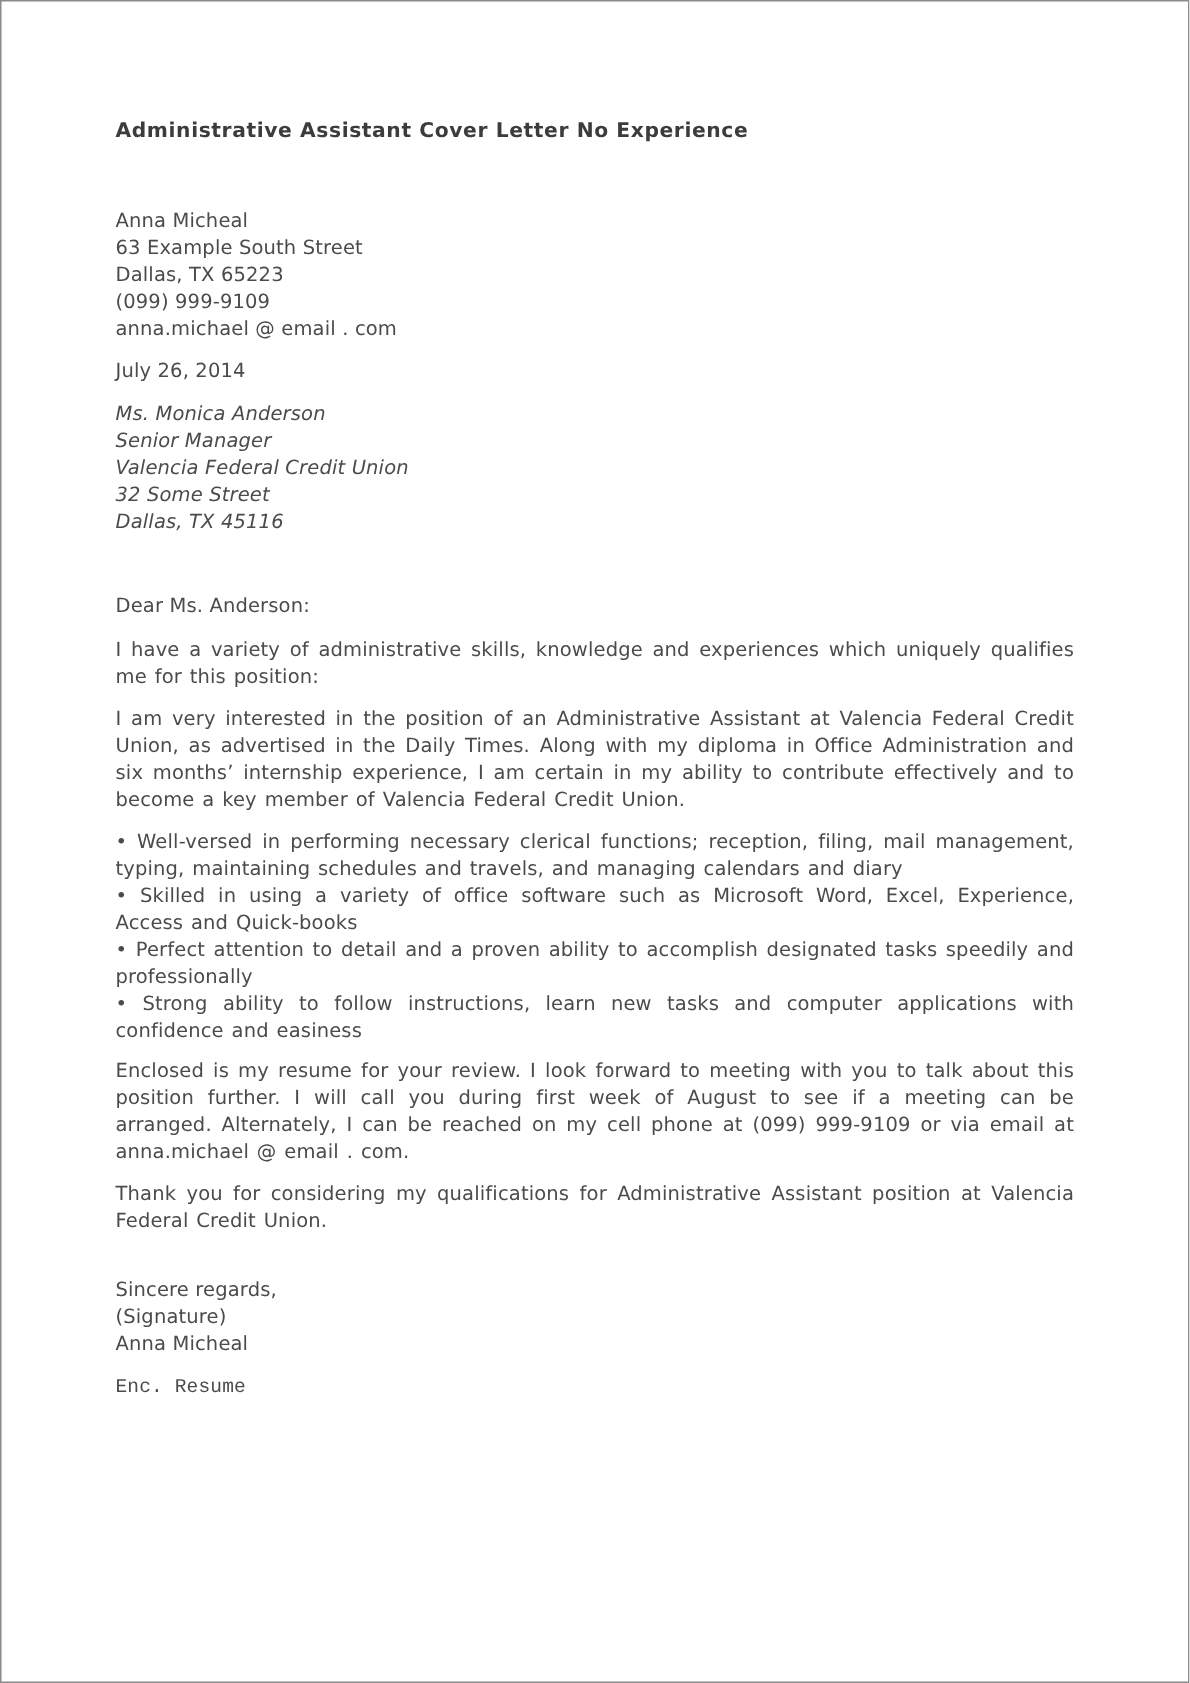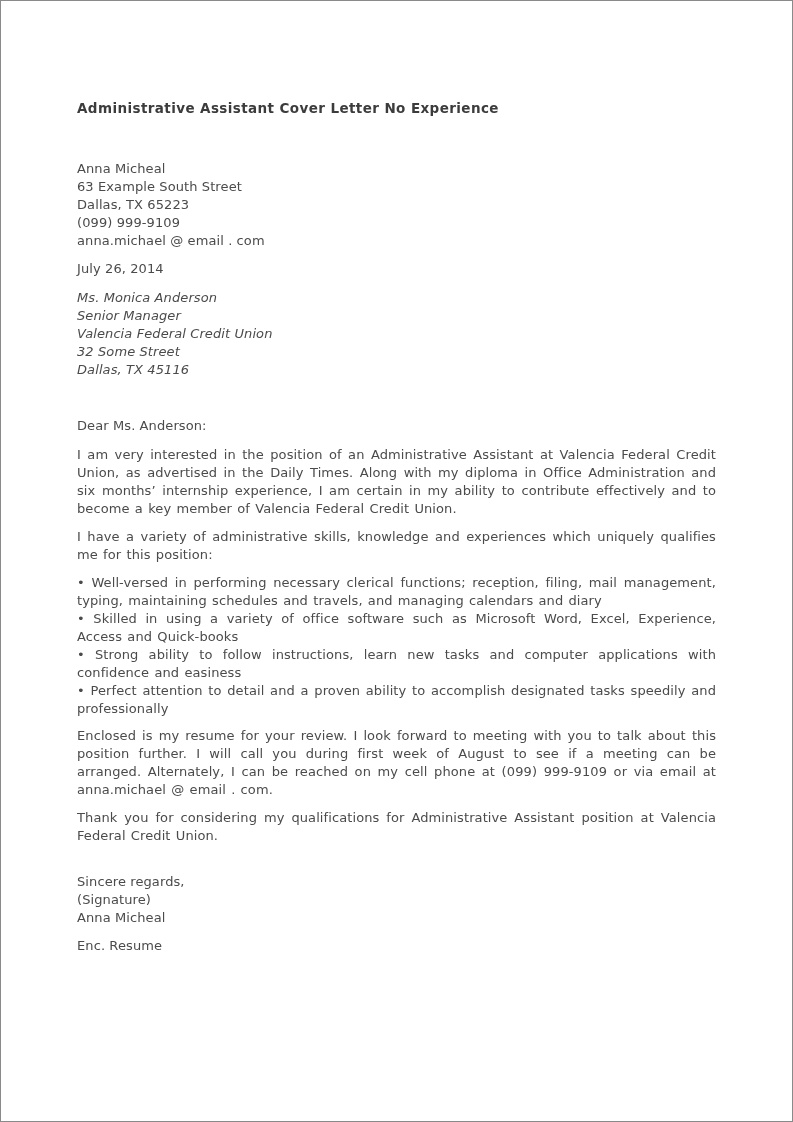--- a/index.html
+++ b/index.html
@@ -10,21 +10,21 @@
   }
   .page {
     width: 793px;
     height: 1122px;
     background: #ffffff;
     border: 1px solid #8a8a8a;
     overflow: hidden;
     position: relative;
   }
   .content {
-    padding: 98px 76px 0 76px;
+    padding: 77px 76px 0 76px;
     color: #4b4b4b;
     font-size: 13px;
     line-height: 18px;
     letter-spacing: 0.1px;
   }
   .doc-title {
     font-weight: bold;
     font-size: 13.5px;
     letter-spacing: 0.4px;
     color: #3c3c3c;
@@ -42,21 +42,21 @@
   }
   .bullet-list { margin-bottom: 9px; }
   .bullet-item {
     text-align: justify;
     word-spacing: 1px;
   }
   .bullet-glyph { display: inline; }
   .bullet-text { display: inline; }
   .valediction { margin-top: 28px; }
   .signature-block { margin-bottom: 10px; }
-  .enclosure { margin-bottom: 12px; }
+  .enclosure { margin-bottom: 12px; font-family: Liberation Mono, monospace; }
 </style>
 </head>
 <body>
 
 <div class="page">
   <div class="content">
 
     <div class="doc-title">Administrative Assistant Cover Letter No Experience</div>
 
     <div class="sender-block">
@@ -72,29 +72,29 @@
     <div class="recipient-block">
       <div class="addr-line">Ms. Monica Anderson</div>
       <div class="addr-line">Senior Manager</div>
       <div class="addr-line">Valencia Federal Credit Union</div>
       <div class="addr-line">32 Some Street</div>
       <div class="addr-line">Dallas, TX 45116</div>
     </div>
 
     <div class="salutation">Dear Ms. Anderson:</div>
 
+    <p class="para">I have a variety of administrative skills, knowledge and experiences which uniquely qualifies me for this position:</p>
+
     <p class="para">I am very interested in the position of an Administrative Assistant at Valencia Federal Credit Union, as advertised in the Daily Times. Along with my diploma in Office Administration and six months’ internship experience, I am certain in my ability to contribute effectively and to become a key member of Valencia Federal Credit Union.</p>
-
-    <p class="para">I have a variety of administrative skills, knowledge and experiences which uniquely qualifies me for this position:</p>
 
     <div class="bullet-list">
       <div class="bullet-item"><span class="bullet-glyph">• </span><span class="bullet-text">Well-versed in performing necessary clerical functions; reception, filing, mail management, typing, maintaining schedules and travels, and managing calendars and diary</span></div>
       <div class="bullet-item"><span class="bullet-glyph">• </span><span class="bullet-text">Skilled in using a variety of office software such as Microsoft Word, Excel, Experience, Access and Quick-books</span></div>
+      <div class="bullet-item"><span class="bullet-glyph">• </span><span class="bullet-text">Perfect attention to detail and a proven ability to accomplish designated tasks speedily and professionally</span></div>
       <div class="bullet-item"><span class="bullet-glyph">• </span><span class="bullet-text">Strong ability to follow instructions, learn new tasks and computer applications with confidence and easiness</span></div>
-      <div class="bullet-item"><span class="bullet-glyph">• </span><span class="bullet-text">Perfect attention to detail and a proven ability to accomplish designated tasks speedily and professionally</span></div>
     </div>
 
     <p class="para">Enclosed is my resume for your review. I look forward to meeting with you to talk about this position further. I will call you during first week of August to see if a meeting can be arranged. Alternately, I can be reached on my cell phone at (099) 999-9109 or via email at anna.michael @ email . com.</p>
 
     <p class="para">Thank you for considering my qualifications for Administrative Assistant position at Valencia Federal Credit Union.</p>
 
     <div class="valediction">Sincere regards,</div>
 
     <div class="signature-block">
       <div class="addr-line">(Signature)</div>

